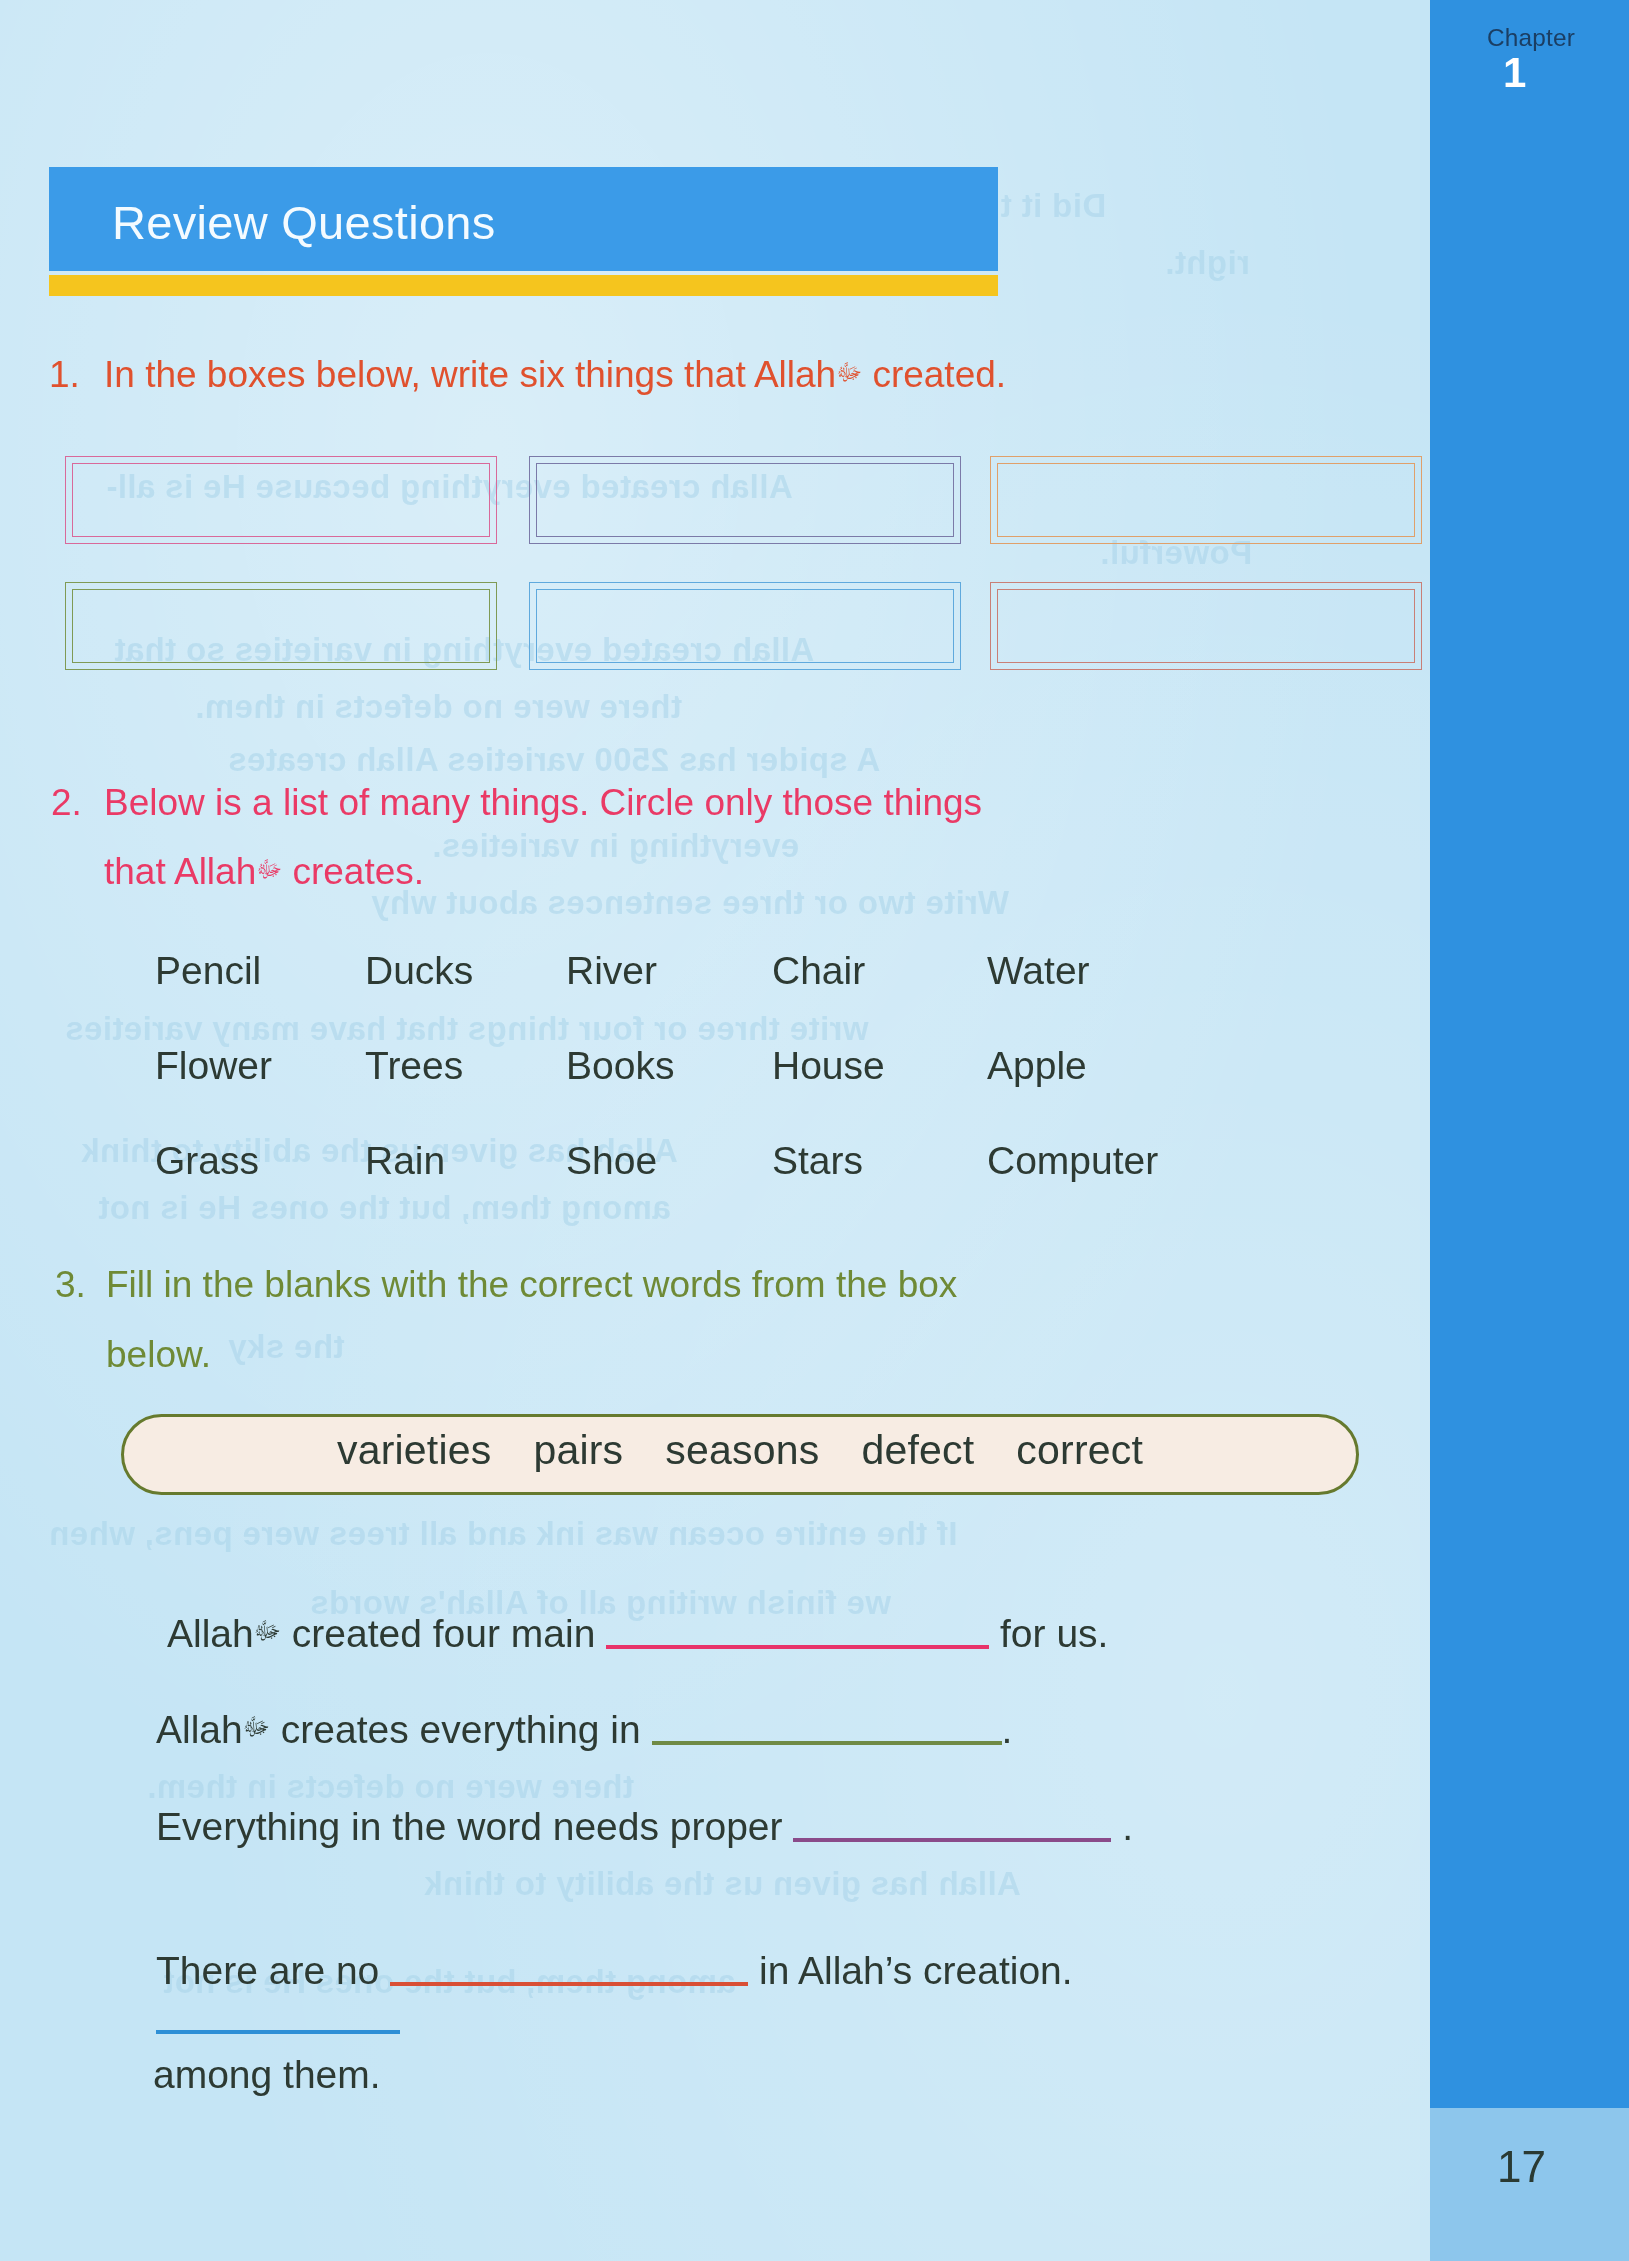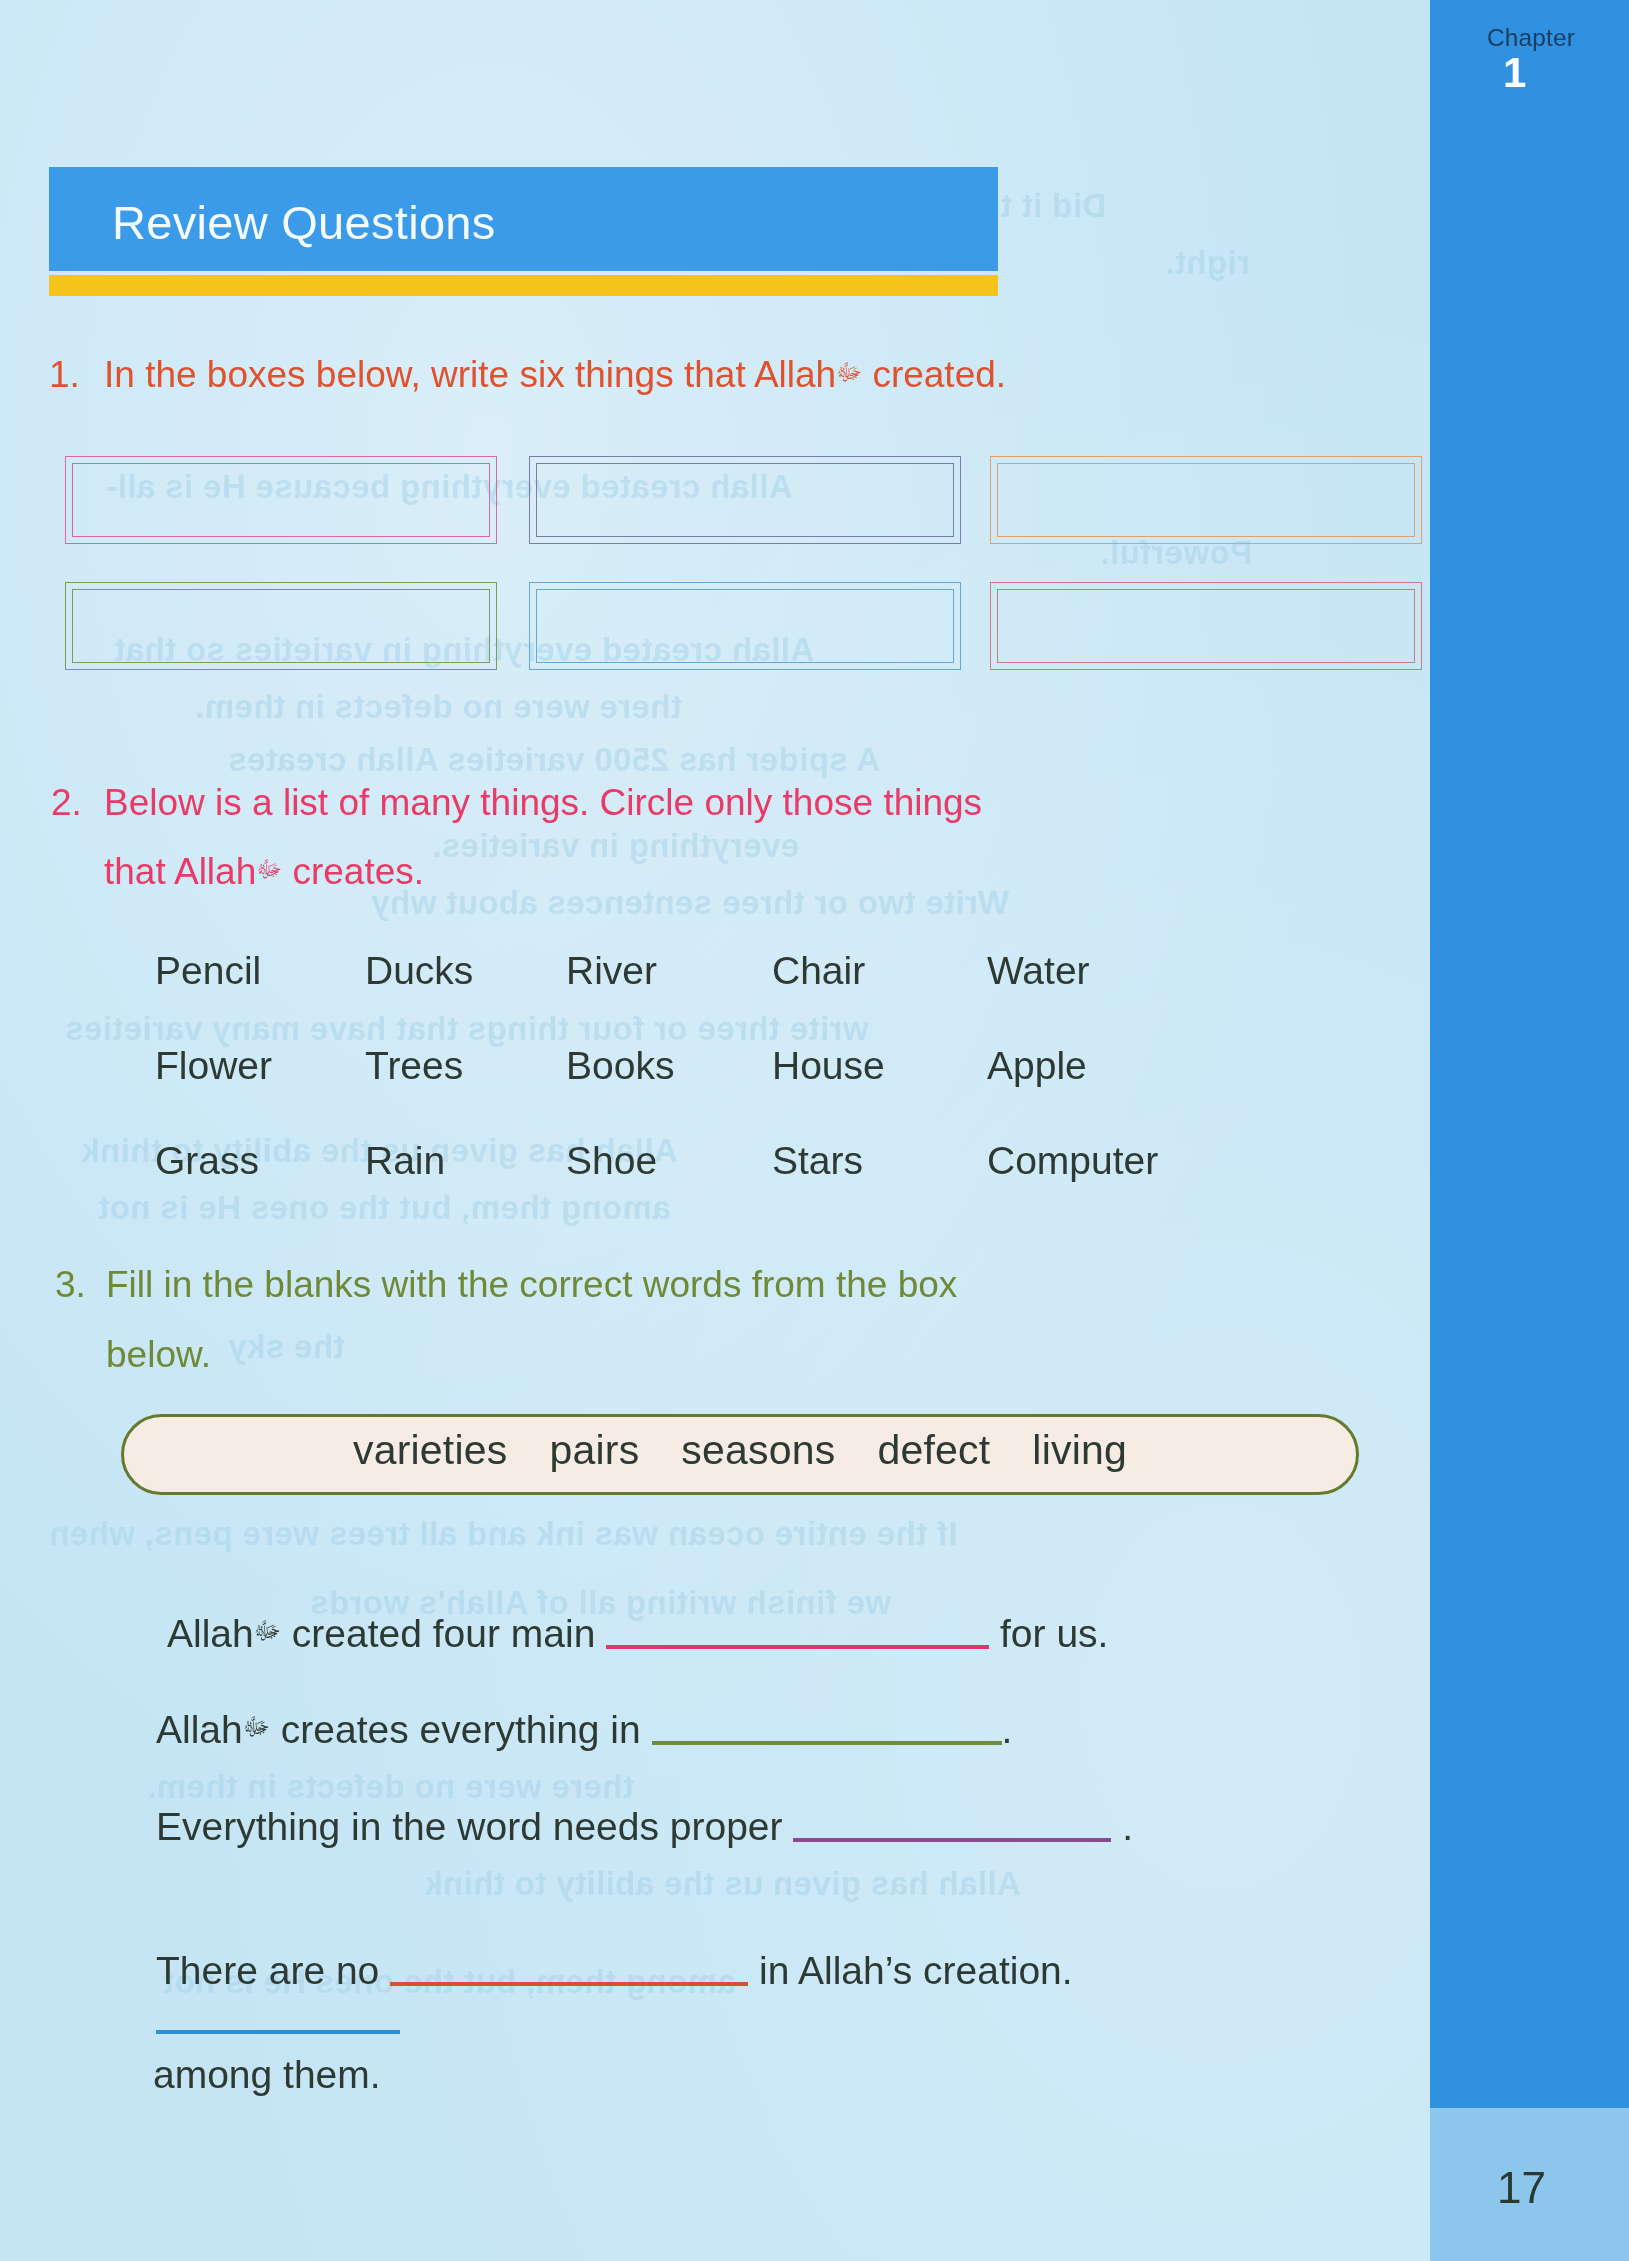--- a/index.html
+++ b/index.html
@@ -44,21 +44,21 @@
   #chapter-num{
     position:absolute;left:1503px;top:49px;
     color:#ffffff;font-size:42px;font-weight:bold;
   }
   #footer-block{
     position:absolute;left:1430px;top:2108px;width:200px;height:153px;
     background:#8dc6ec;
   }
   #page-number{
     position:absolute;left:1497px;top:2142px;
-    color:#2a3a33;font-size:44px;margin-top:21px;
+    color:#2a3a33;font-size:44px;
   }
 
   
   #banner{
     position:absolute;left:49px;top:167px;width:949px;height:104px;
     background:#3b9be8;
   }
   #banner-title{
     position:absolute;left:112px;top:195px;
     color:#f4fbff;font-size:47px;font-weight:normal;letter-spacing:0.3px;
@@ -209,21 +209,21 @@
 <div class="wordcell" style="left:566px;top:1139px;">Shoe</div>
 <div class="wordcell" style="left:772px;top:1139px;">Stars</div>
 <div class="wordcell" style="left:987px;top:1139px;">Computer</div>
 
 <div class="qnum q3" style="left:55px;top:1264px;">3.</div>
 <div class="qtext q3" style="left:106px;top:1264px;">Fill in the blanks with the correct words from the box</div>
 <div class="qtext q3" style="left:106px;top:1334px;">below.</div>
 
 <div id="wordbank"></div>
 <div id="wordbank-words">
-  <span>varieties</span><span>pairs</span><span>seasons</span><span>defect</span><span>living</span>
+  <span>varieties</span><span>pairs</span><span>seasons</span><span>defect</span><span>correct</span>
 </div>
 
 <div class="sentence" style="left:156px;top:1609px;margin-left:11px;">
   <span>Allah</span><span class="honorific">ﷻ</span><span> created four main </span><span class="blank" style="width:383px;border-color:#e8336a;"></span><span> for us.</span>
 </div>
 
 <div class="sentence" style="left:156px;top:1705px;">
   <span>Allah</span><span class="honorific">ﷻ</span><span> creates everything in </span><span class="blank" style="width:350px;border-color:#6f8a45;"></span><span>.</span>
 </div>
 

